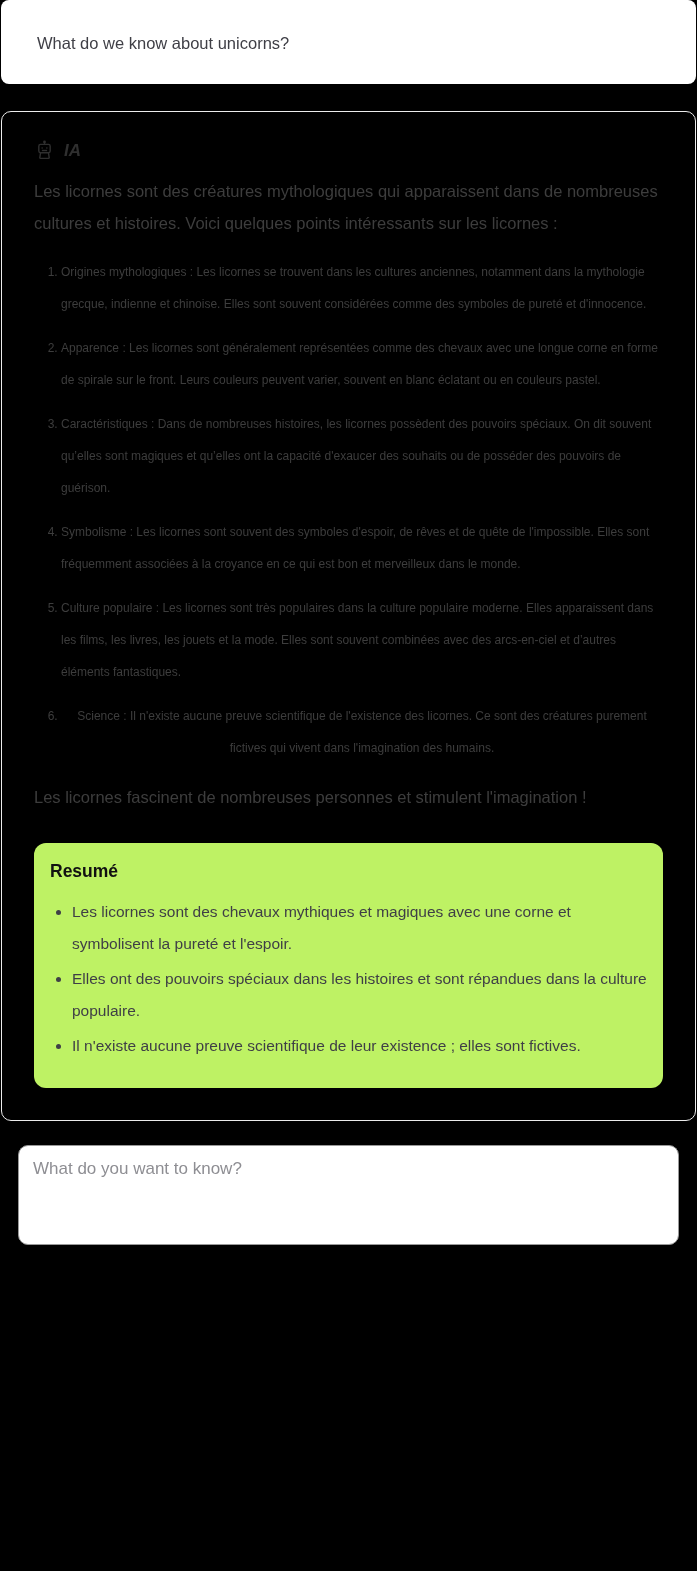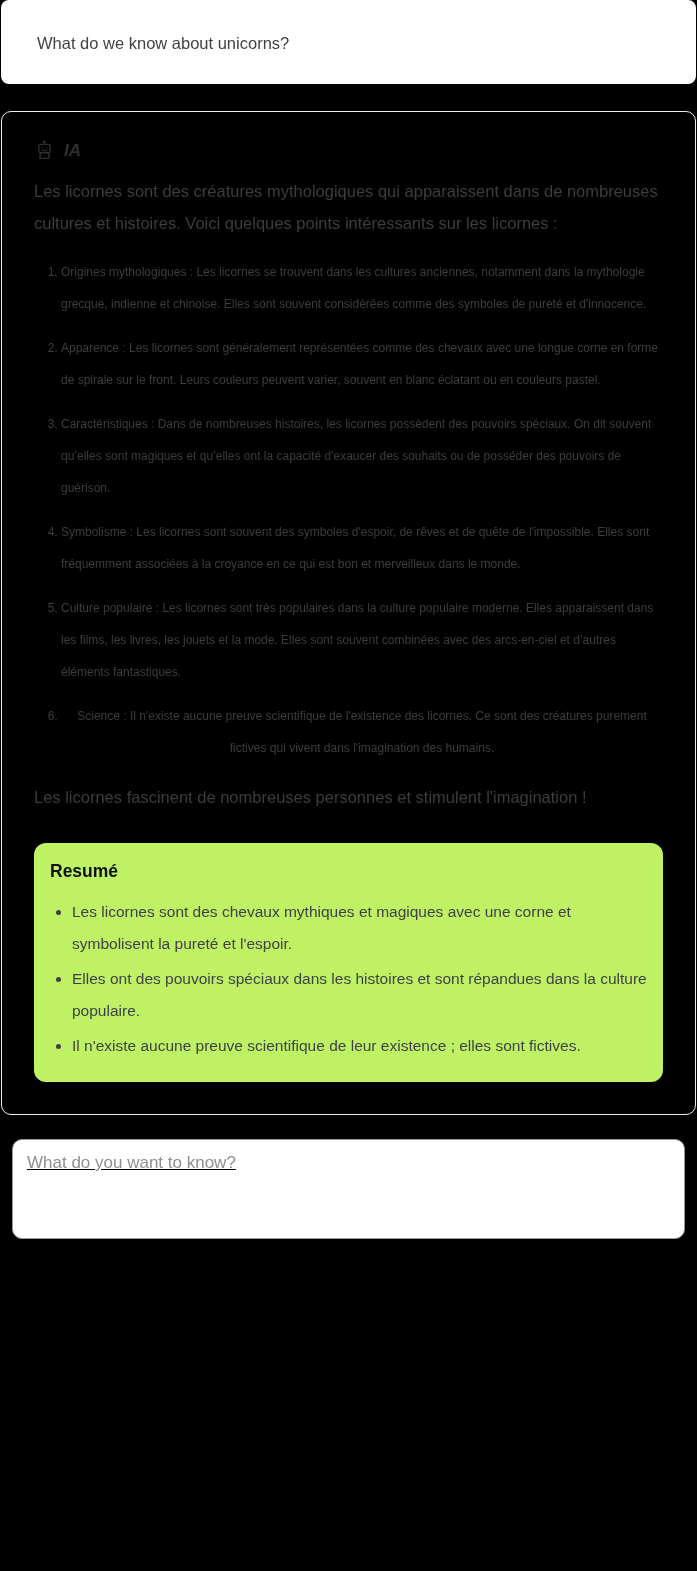--- a/index.html
+++ b/index.html
@@ -84,24 +84,23 @@
   .summary-bullets {
     margin: 0;
     padding-left: 22px;
     color: #3f3f46;
   }
   .summary-bullets li {
     font-size: 15.5px;
     line-height: 32px;
     margin-bottom: 3px;
   }
-  .summary-bullets li:last-child { margin-bottom: 0; }
+  .summary-bullets li:last-child { margin-bottom: 6px; }
   .composer {
-    margin: 0 12px;
-    text-decoration: underline;
+    margin: 0 18px;
   }
   .composer textarea {
     display: block;
     box-sizing: border-box;
     width: 100%;
     height: 100px;
     background: #ffffff;
     border: 1px solid #999999;
     border-radius: 10px;
     padding: 13px 14px;

